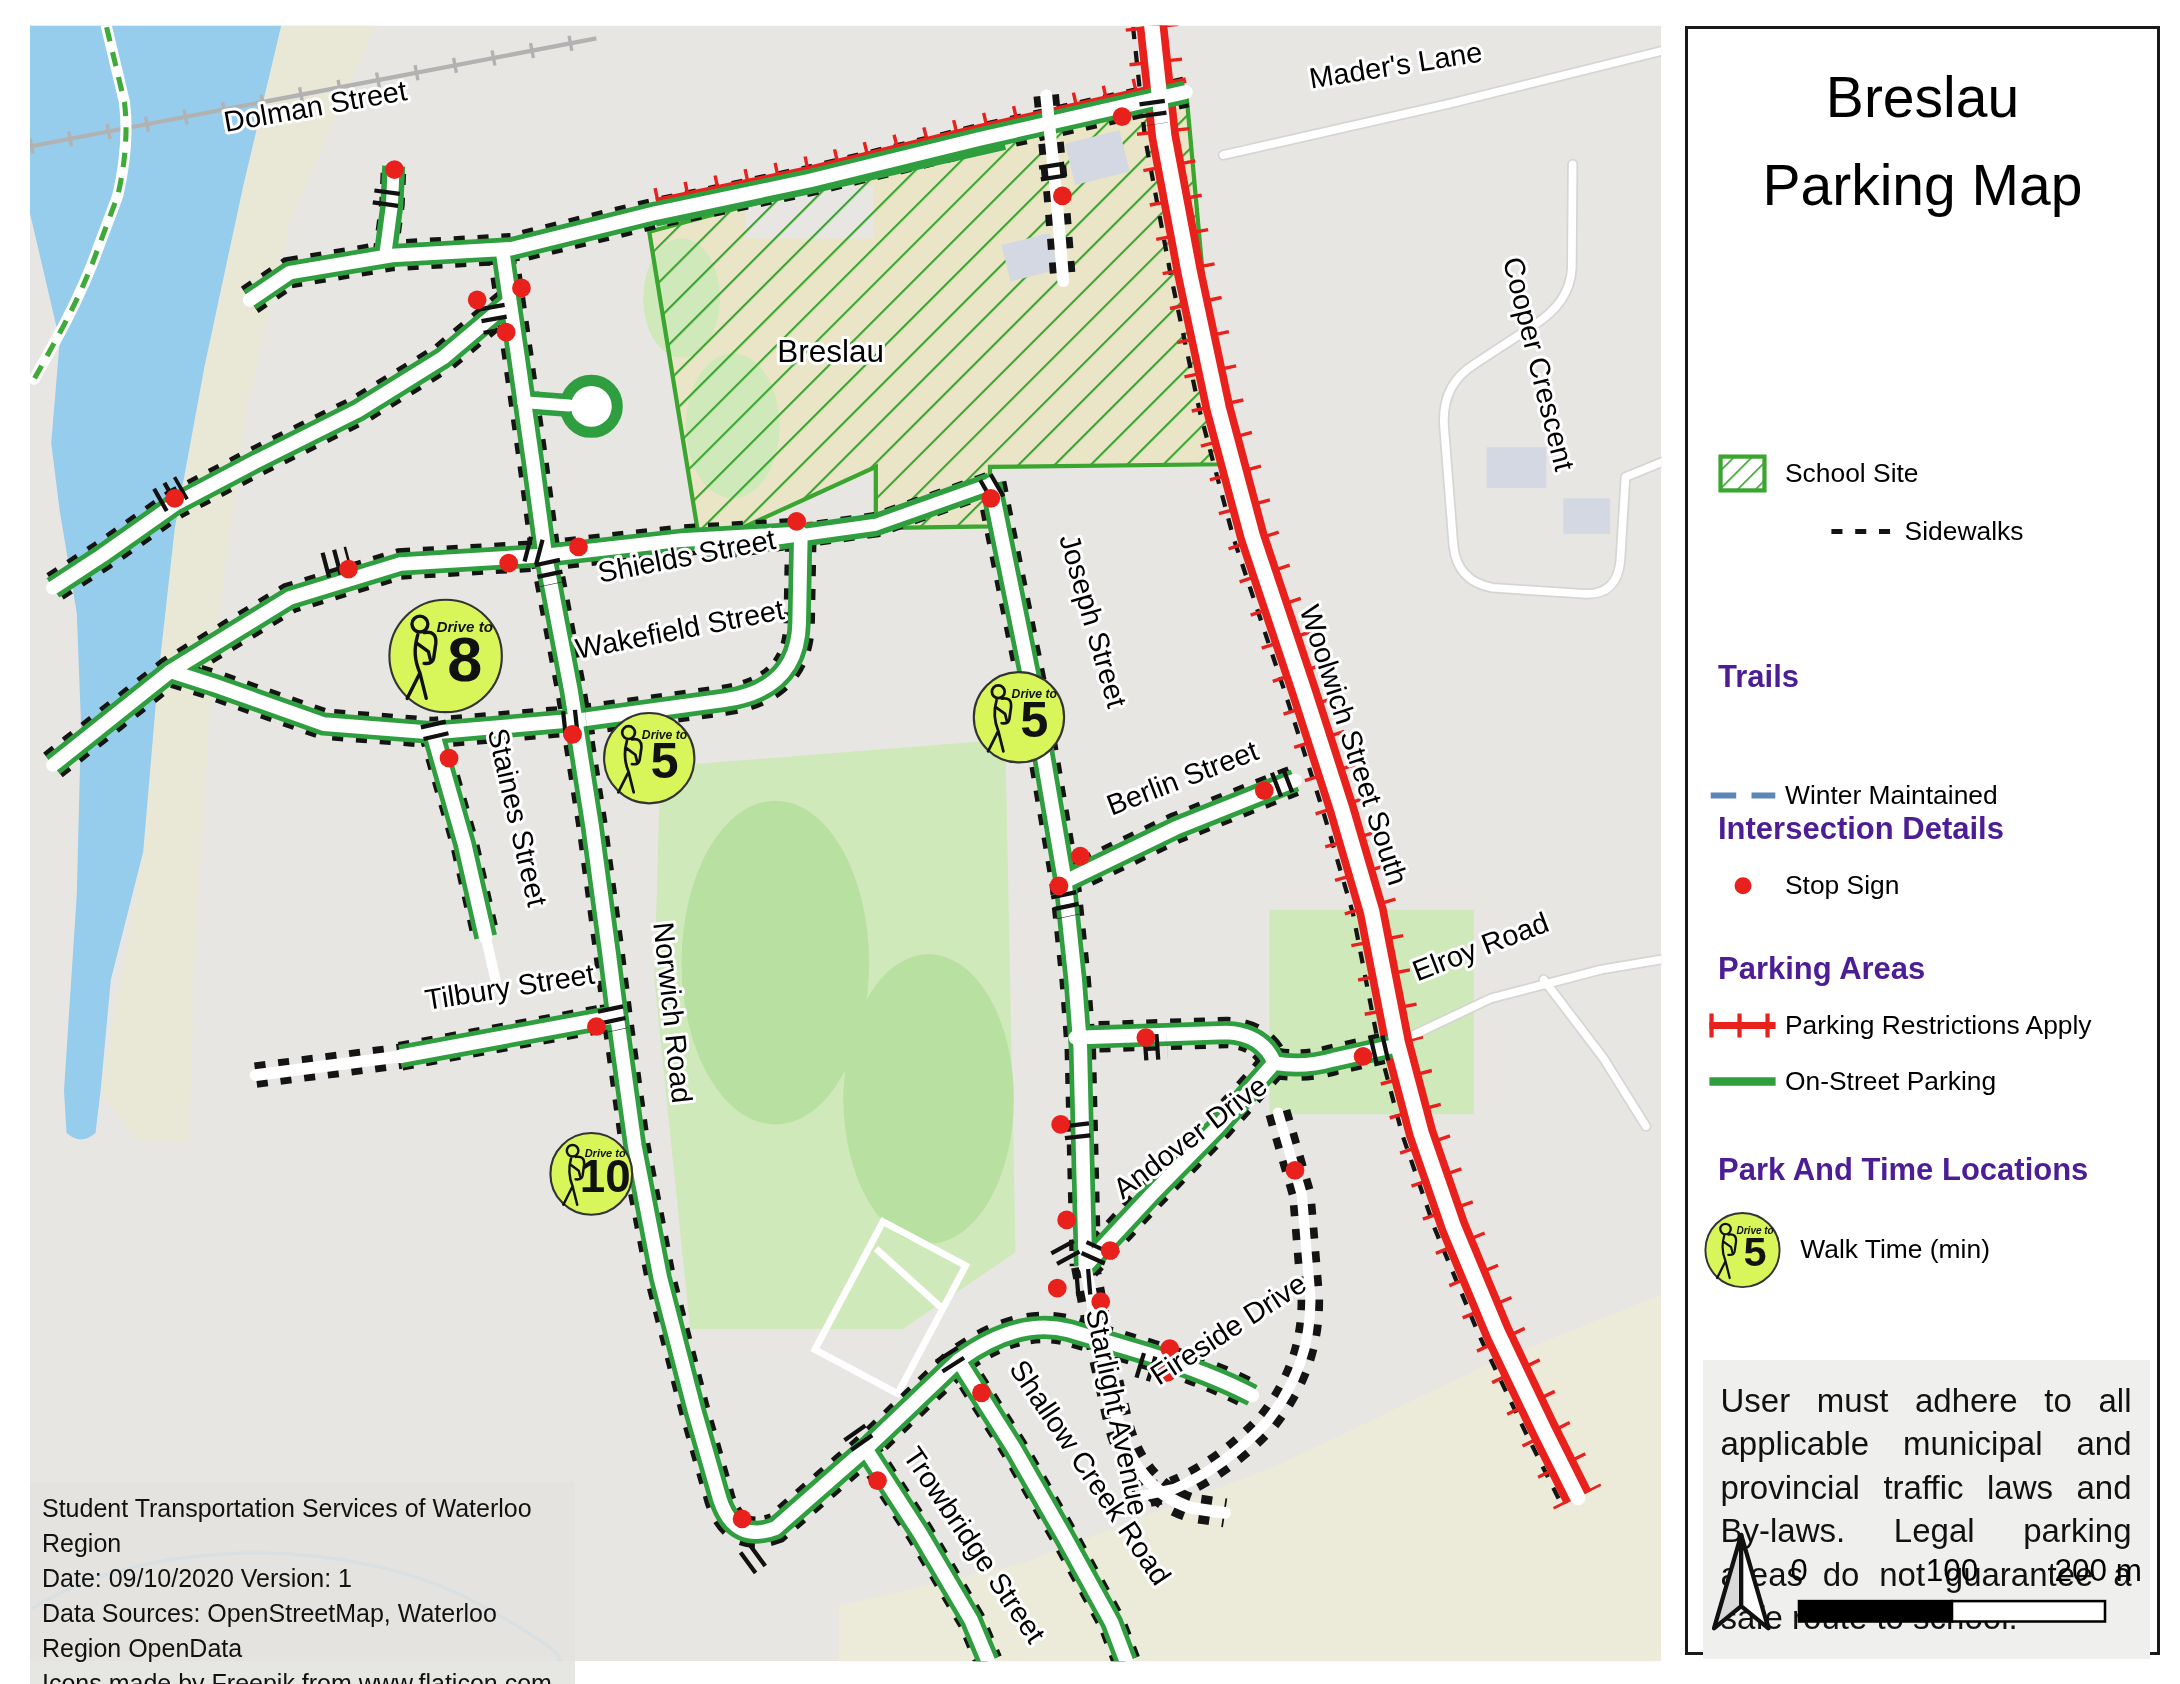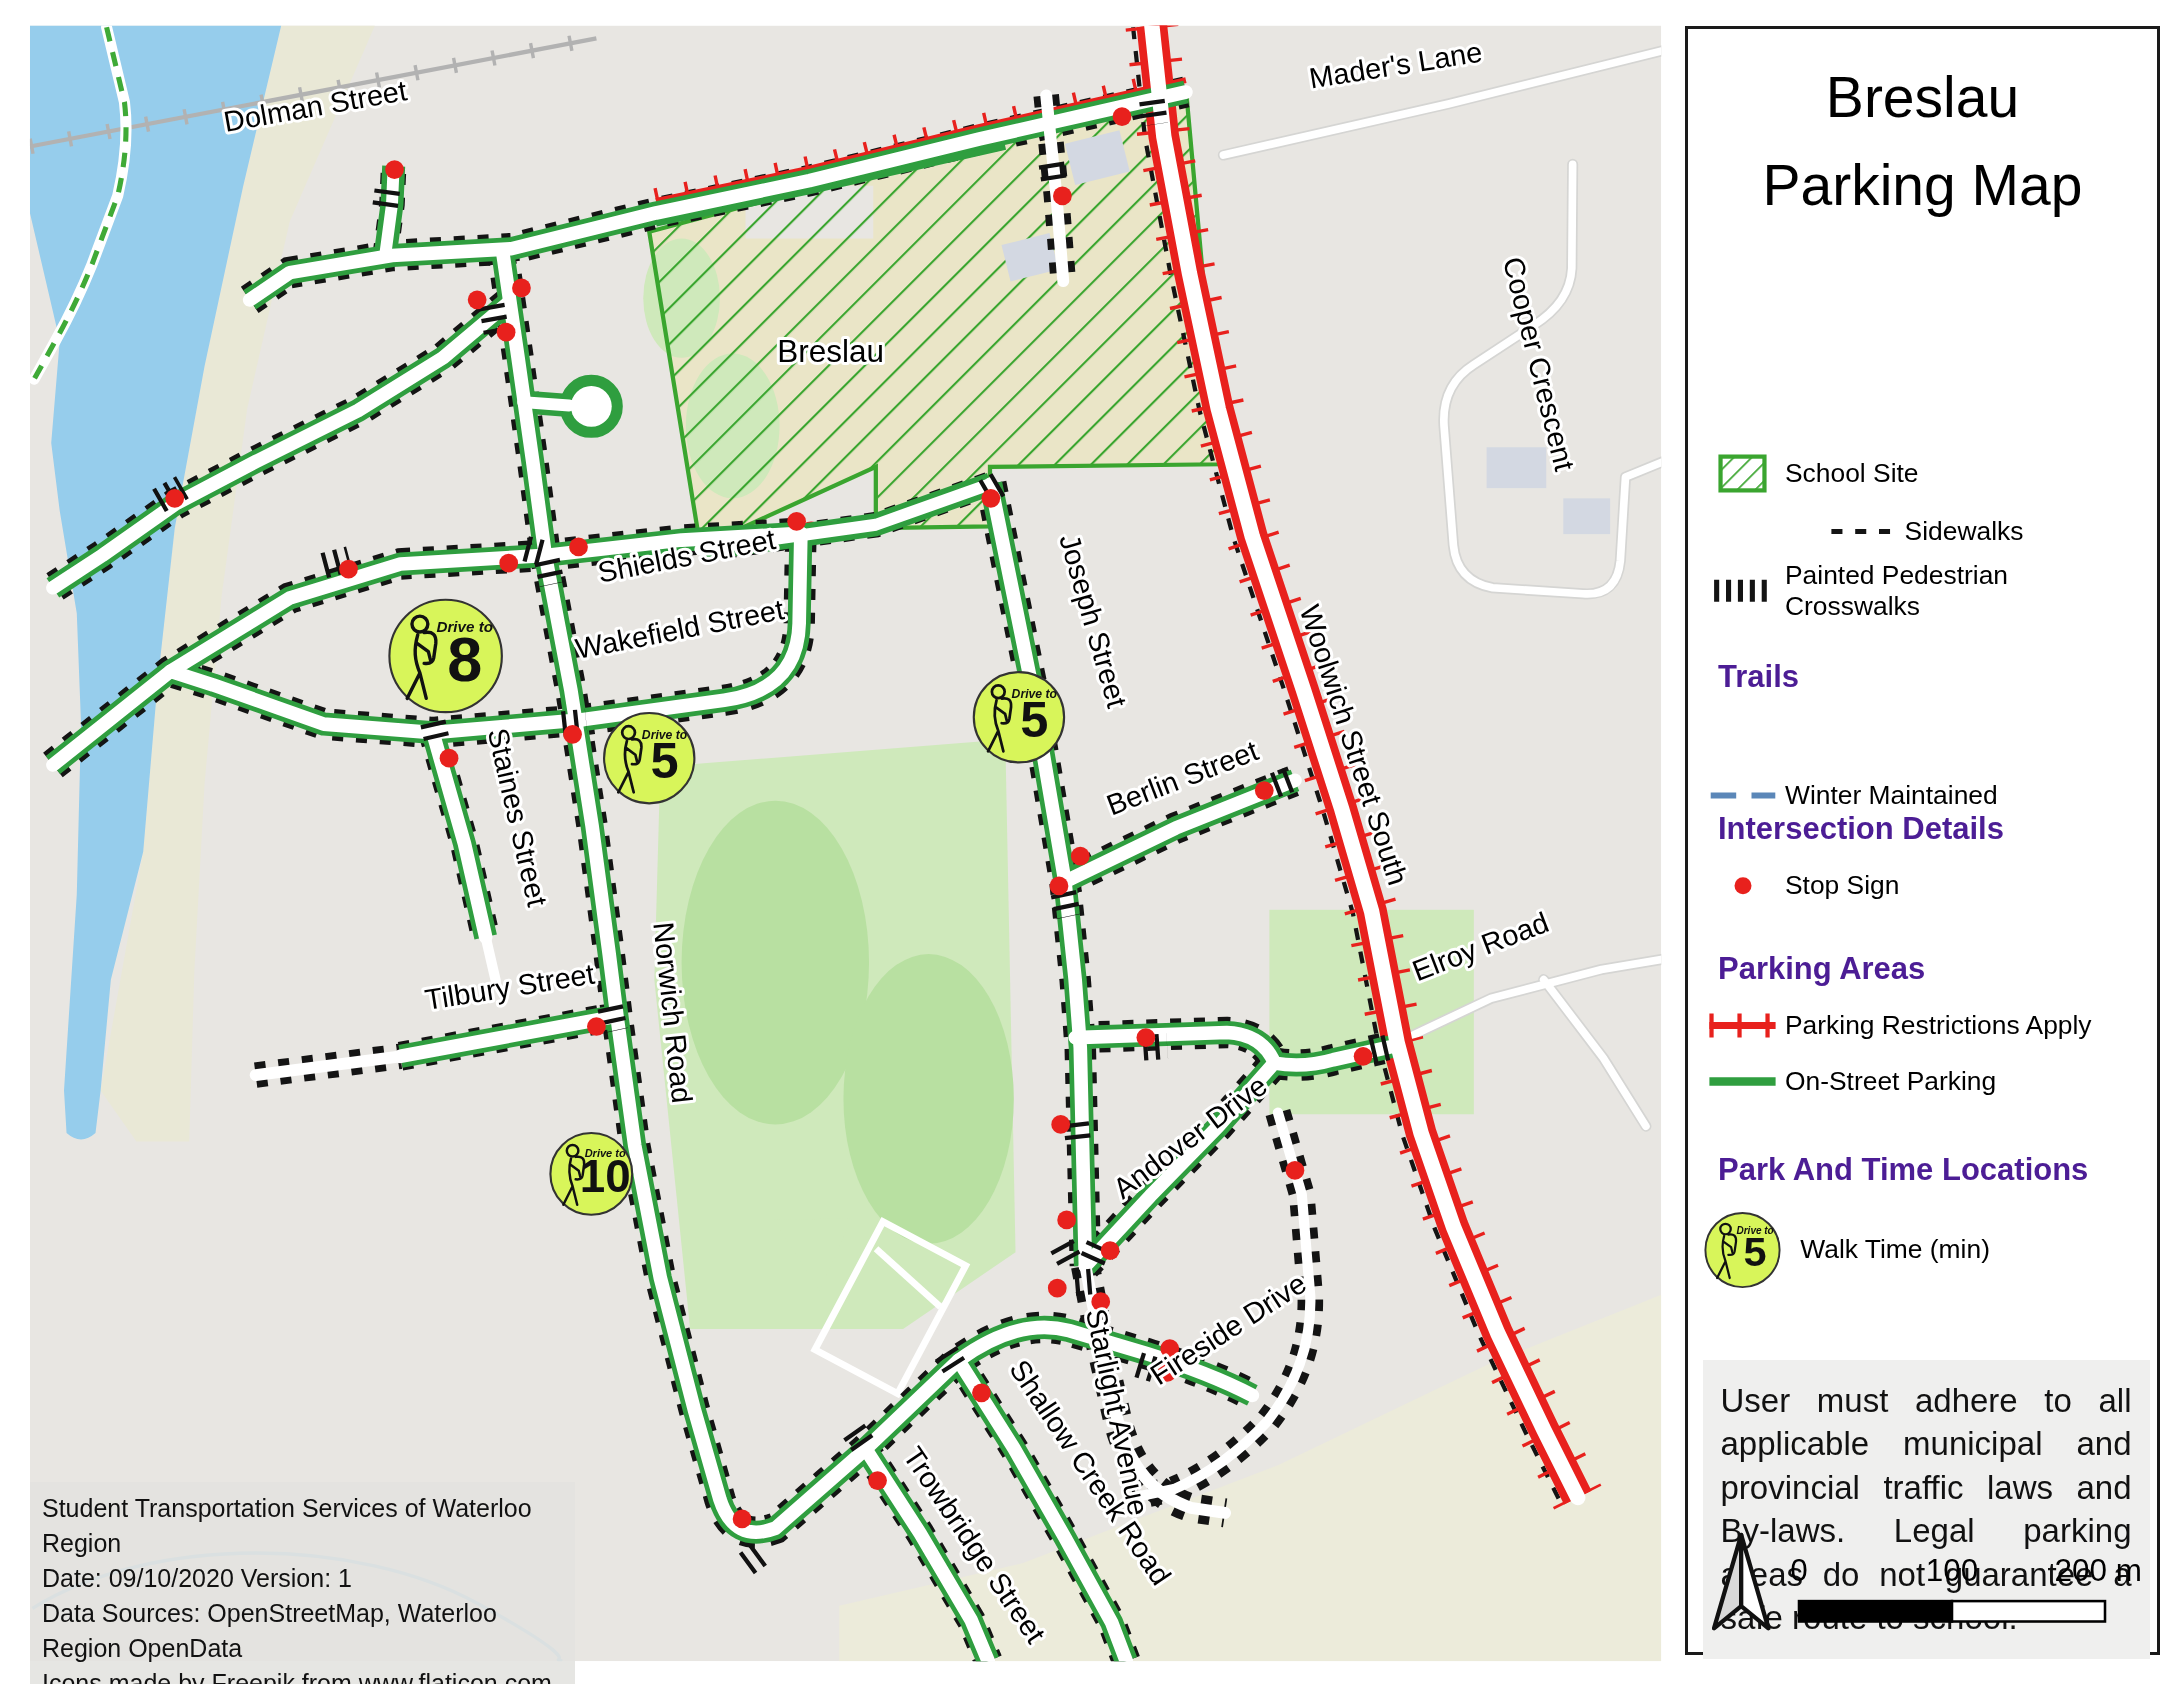--- a/index.html
+++ b/index.html
@@ -397,28 +397,20 @@
 
     <div class="lrow" style="top:479px;justify-content:center;">
       <span class="sw">
         <svg width="68" height="17" viewBox="0 0 80 20">
             <line x1="4" y1="10" x2="76" y2="10" stroke="#141414" stroke-width="6" stroke-dasharray="13 15"></line>
           </svg>
       </span>
       <span class="lbl">Sidewalks</span>
     </div>
 
-    <div class="lrow" style="top:538px;">
-      <span class="sw">
-        <svg width="68" height="25.6" viewBox="0 0 80 30">
-            <line x1="6" y1="15" x2="76" y2="15" stroke="#141414" stroke-width="26" stroke-dasharray="6 8"></line>
-          </svg>
-      </span>
-      <span class="lbl">Painted Pedestrian Crosswalks</span>
-    </div>
 
     <div class="lhead" style="top:630px;">Trails</div>
 
 
     <div class="lrow" style="top:743px;">
       <span class="sw">
         <svg width="68" height="17" viewBox="0 0 80 20">
             <line x1="2" y1="10" x2="78" y2="10" stroke="#5b87b8" stroke-width="7" stroke-dasharray="30 18"></line>
           </svg>
       </span>

